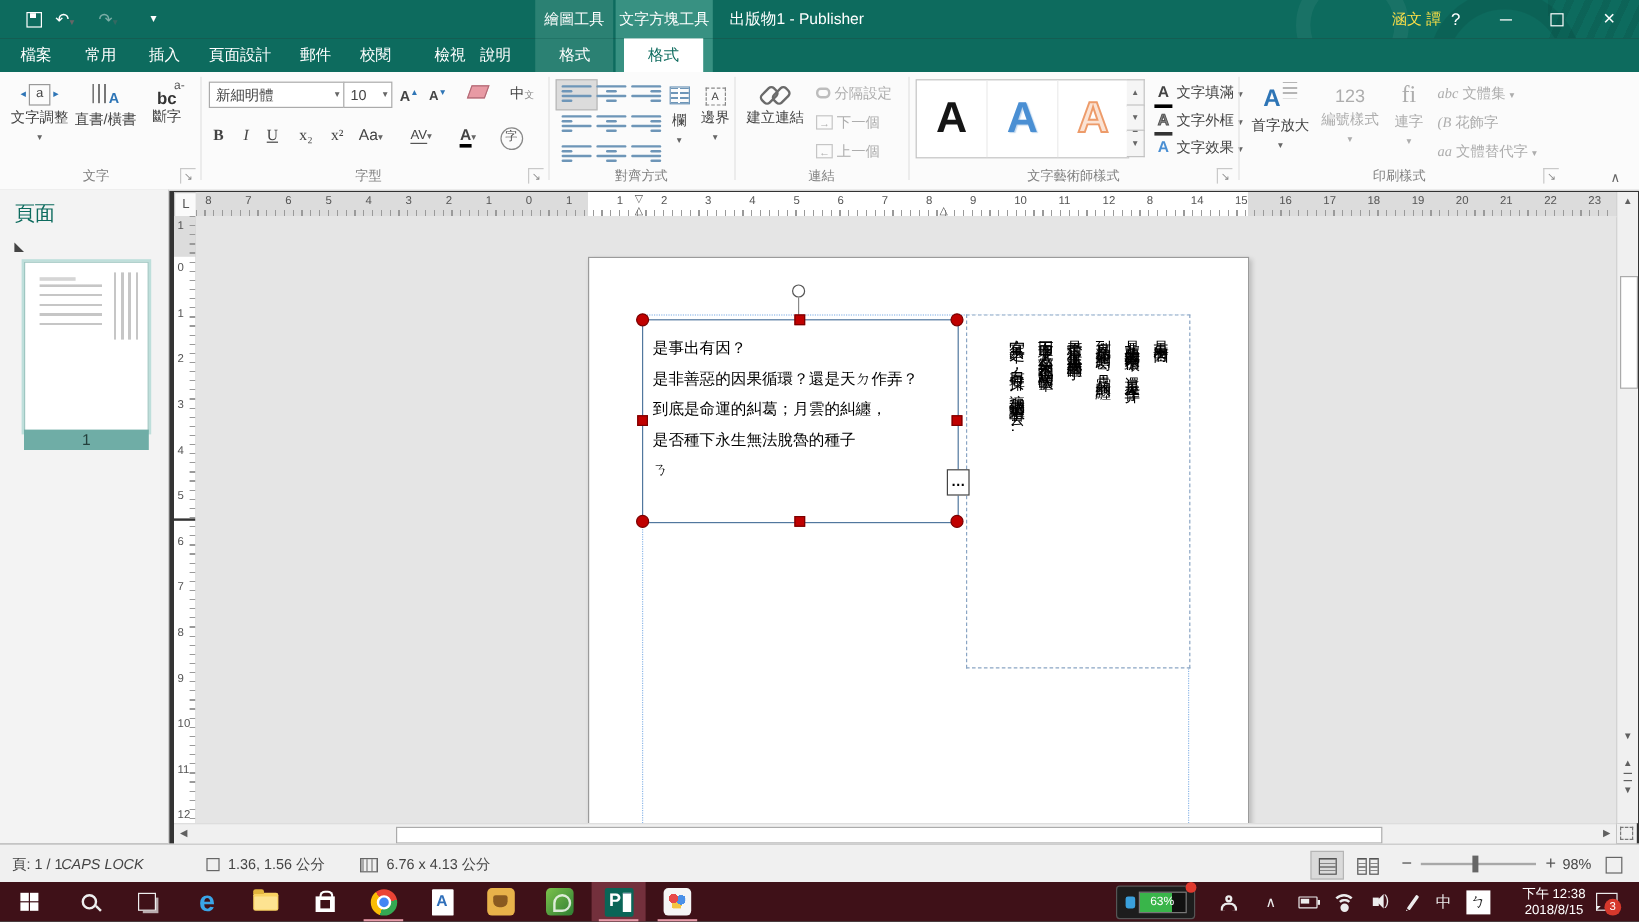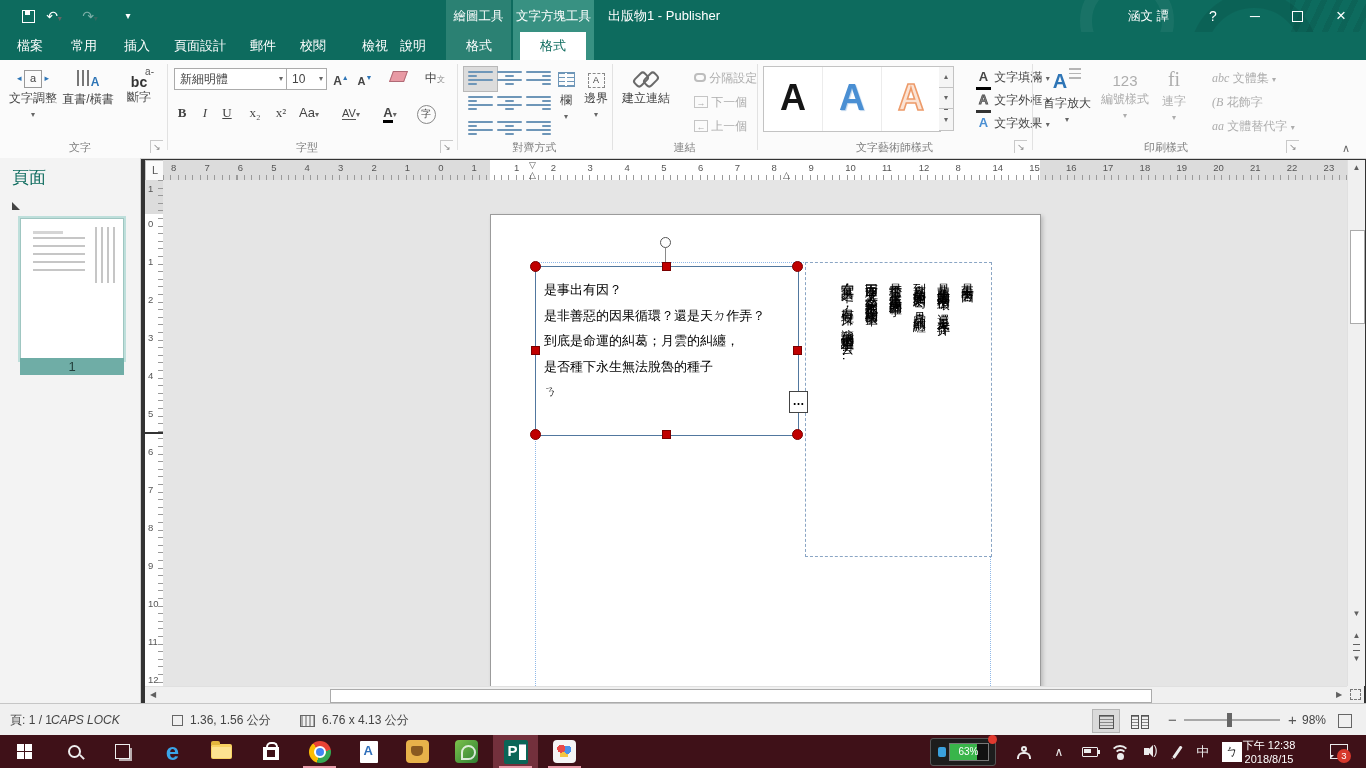--- a/index.html
+++ b/index.html
@@ -13,21 +13,21 @@
   .deco2{left:1190px;top:-8px;width:96px;height:96px;border:16px solid rgba(0,0,0,.08);border-radius:50%;}
   .deco3{left:1290px;top:0;width:120px;height:32px;background:repeating-linear-gradient(115deg,rgba(0,0,0,.07) 0 6px,transparent 6px 14px);}
   .qatbtn{top:4px;width:24px;height:24px;text-align:center;line-height:24px;font-size:14px;color:#fff;}
   .floppy{left:22px;top:10px;width:11px;height:11px;border:1.5px solid #fff;}
   .floppy::after{content:"";position:absolute;left:2px;top:0;width:5px;height:4px;background:#fff;}
   .dim{opacity:.45;}
   .tool-hd{top:0;height:32px;color:#fff;font-size:12.5px;text-align:center;line-height:32px;}
   .tt1{left:446px;width:65px;background:#2b8173;}
   .tt2{left:513px;width:81px;background:#389182;}
   .wtitle{left:608px;top:0;height:32px;line-height:32px;font-size:13px;color:#fff;}
-  .usr{left:1128px;top:0;height:32px;line-height:32px;font-size:12.5px;color:#ffffff;}
+  .usr{left:1160px;top:0;height:32px;line-height:32px;font-size:12.5px;color:#fde047;}
   .winbtn{top:0;width:34px;height:32px;color:#fff;text-align:center;line-height:32px;font-size:14px;}
   .maxbox{left:12px;top:11px;width:9px;height:9px;border:1.2px solid #fff;}
   
   .tabrow{left:0;top:32px;width:1366px;height:28px;background:#0d6b5e;}
   .ctxband1{left:446px;top:0;width:65px;height:28px;background:#2b8173;}
   .ctxband2{left:513px;top:0;width:81px;height:28px;background:#389182;}
   .tab{top:0;height:28px;line-height:28px;color:#fff;font-size:13px;text-align:center;}
   .tab-active{background:#fff;color:#0d6b5e;}
   
   .ribbon{left:0;top:60px;width:1366px;height:98px;background:#fbfbfb;border-bottom:1px solid #d5d5d5;font-size:12px;color:#444;}
@@ -50,21 +50,21 @@
   .alg.c i.s{margin-left:auto;margin-right:auto;}
   .alg.r i.s{margin-left:auto;}
   .ring{display:inline-block;width:12px;height:7px;border:2.4px solid #6a6a6a;border-radius:4px;}
   .ring.sm{border-color:#bdbdbd;}
   .wa-box{top:6px;width:176px;height:64px;background:#fff;border:1px solid #c3c3c3;display:flex;}
   .wa-cell{flex:1;text-align:center;line-height:62px;font-size:36px;font-weight:bold;border-right:1px solid #ececec;}
   .wa0{color:#151515;}
   .wa1{color:#4a8fd3;text-shadow:1px 1px 1px #bcd4ec;}
   .wa2{color:#fbe3d4;-webkit-text-stroke:1.6px #ed9b6a;}
   .spin{width:14px;height:21px;border:1px solid #c3c3c3;border-left:none;background:#f5f5f5;text-align:center;line-height:20px;font-size:8px;color:#666;}
-  .stk{height:21px;line-height:21px;font-size:12px;white-space:nowrap;margin-left:14px;}
+  .stk{height:21px;line-height:21px;font-size:12px;white-space:nowrap;}
   .aico{display:inline-block;width:15px;text-align:center;font-weight:bold;font-size:13px;}
   .bar-u{border-bottom:3px solid #000;}
   .chev{font-size:11px;color:#666;}
   
   .pagespanel{left:0;top:158px;width:140px;height:545px;background:#f3f3f3;border-right:1px solid #d0d0d0;}
   .ptitle{left:12px;top:8px;font-size:17px;color:#0d6b5e;}
   .ptri{left:12px;top:44px;width:0;height:0;border-left:8px solid #444;border-top:8px solid transparent;}
   .thumb{left:20px;top:60px;width:102px;height:140px;background:#fff;border:1px solid #9fc6c1;box-shadow:0 0 0 2px #bedfdb;}
   .th-h{left:12px;top:12px;width:52px;height:34px;background:repeating-linear-gradient(#c6c6c6 0 2px,transparent 2px 8px);}
   .th-h2{left:12px;top:12px;width:30px;height:3px;background:#d5d5d5;}
@@ -581,21 +581,21 @@
       </div>
     <div class="ab tcell" style="left:1164px;width:26px;">
         <span class="pen"></span>
       </div>
     <div class="ab tcell tray-ic" style="left:1190px;width:26px;">
         <span>中</span>
       </div>
     <div class="ab tcell" style="left:1218px;width:28px;">
         <span class="imebox">ㄅ</span>
       </div>
-    <div class="ab clock" style="left:1234px;top:3px;width:70px;">
+    <div class="ab clock" style="left:1260px;top:3px;width:70px;">
       <div>下午 12:38</div>
       <div>2018/8/15</div>
     </div>
     <div class="ab tcell" style="left:1322px;width:34px;">
         <span class="notif"></span>
       </div>
     <div class="ab badge">3</div>
   </div>
 
 </div>

